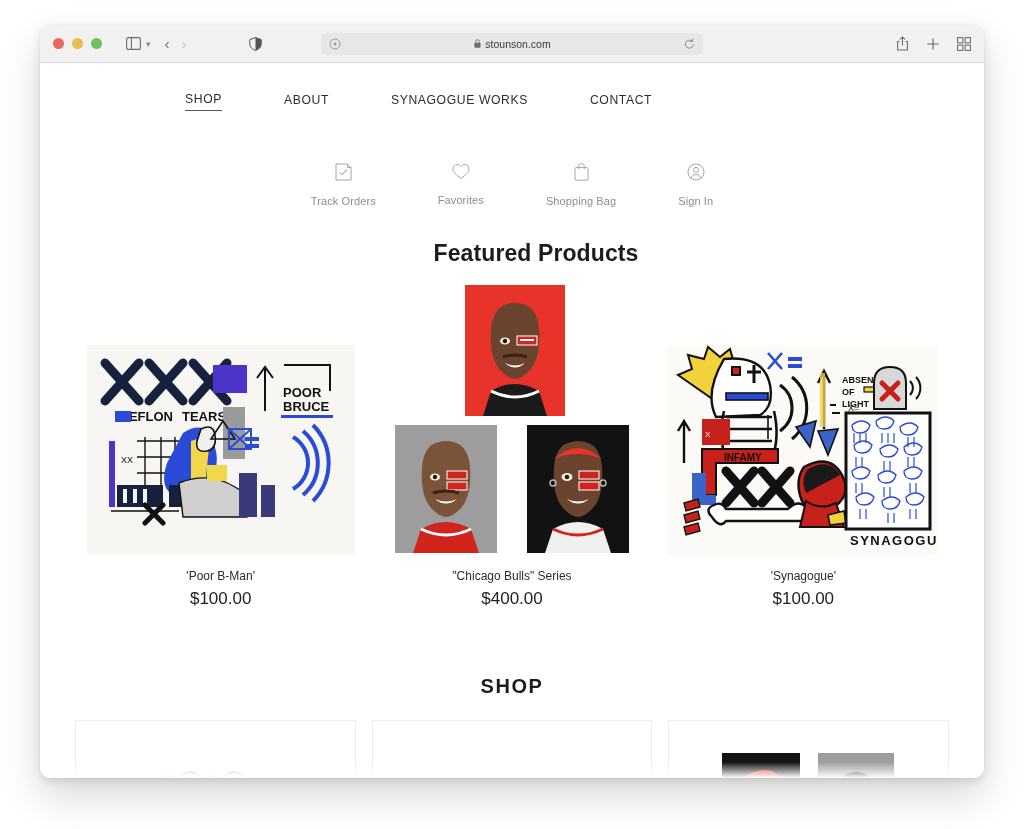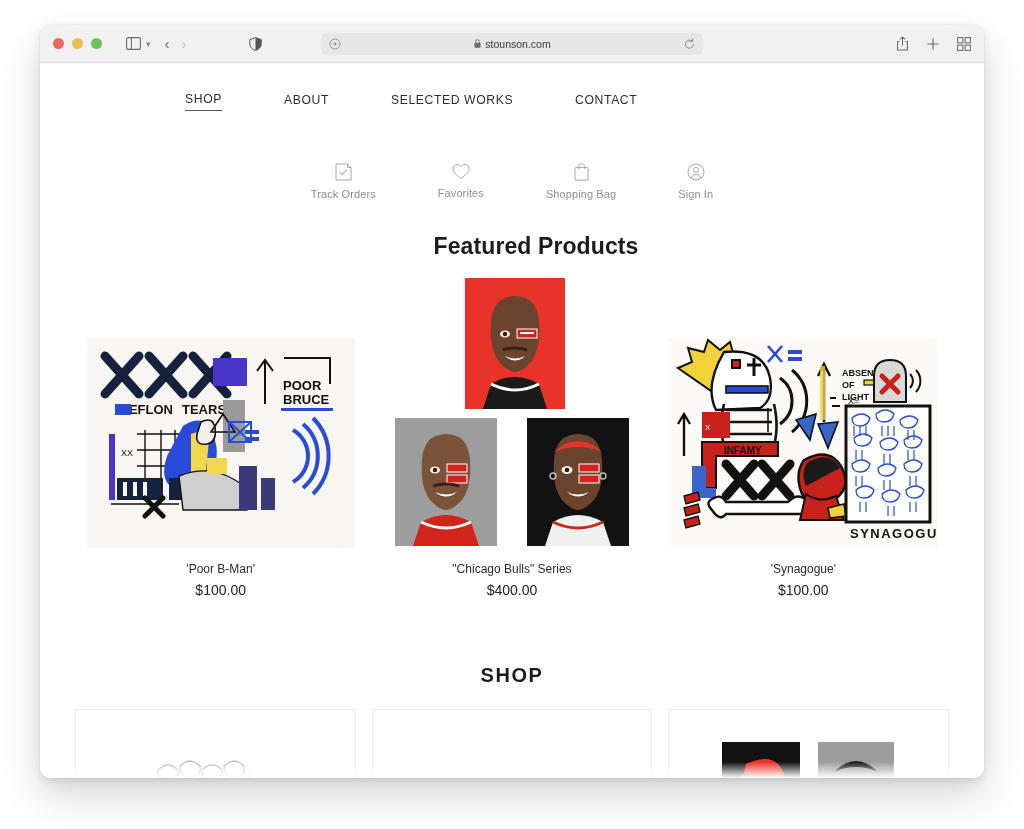--- a/index.html
+++ b/index.html
@@ -125,21 +125,21 @@
   .utilrow {
     display: flex;
     justify-content: center;
     gap: 62px;
     margin-top: 52px;
   }
   .util {
     display: flex;
     flex-direction: column;
     align-items: center;
-    gap: 7px;
+    gap: 14px;
     color: #9b9b9b;
   }
   .util-label { font-size: 11px; color: #8e8e8e; letter-spacing: 0.1px; }
 
   
   .featured-title {
     text-align: center;
     margin-top: 33px;
     font-size: 23px;
     font-weight: 700;
@@ -170,21 +170,21 @@
     justify-content: center;
     height: 278px;
   }
   .product-name {
     margin-top: 14px;
     font-size: 12px;
     color: #2b2b2b;
   }
   .product-price {
     margin-top: 6px;
-    font-size: 14px;
+    font-size: 17px;
     color: #222;
   }
 
   
   .shopgrid {
     display: grid;
     grid-template-columns: 1fr 1fr 1fr;
     gap: 16px;
     padding: 0 35px;
     margin-top: 22px;
@@ -295,21 +295,21 @@
   </div>
 
   <div class="page">
 
     <div class="site-header">
 
 
       <nav class="mainnav">
         <a class="navlink active">SHOP</a>
         <a class="navlink">ABOUT</a>
-        <a class="navlink">SELECTED WORKS</a>
+        <a class="navlink">SYNAGOGUE WORKS</a>
         <a class="navlink">CONTACT</a>
       </nav>
     </div>
 
     <div class="utilrow">
 
       <a class="util">
         <span>
           <svg width="17" height="18" viewBox="0 0 17 18" fill="none" stroke="#a6a6a6" stroke-width="1">
             <path d="M1 1 H12.5 L16 4.5 V17 H1 Z"></path>

